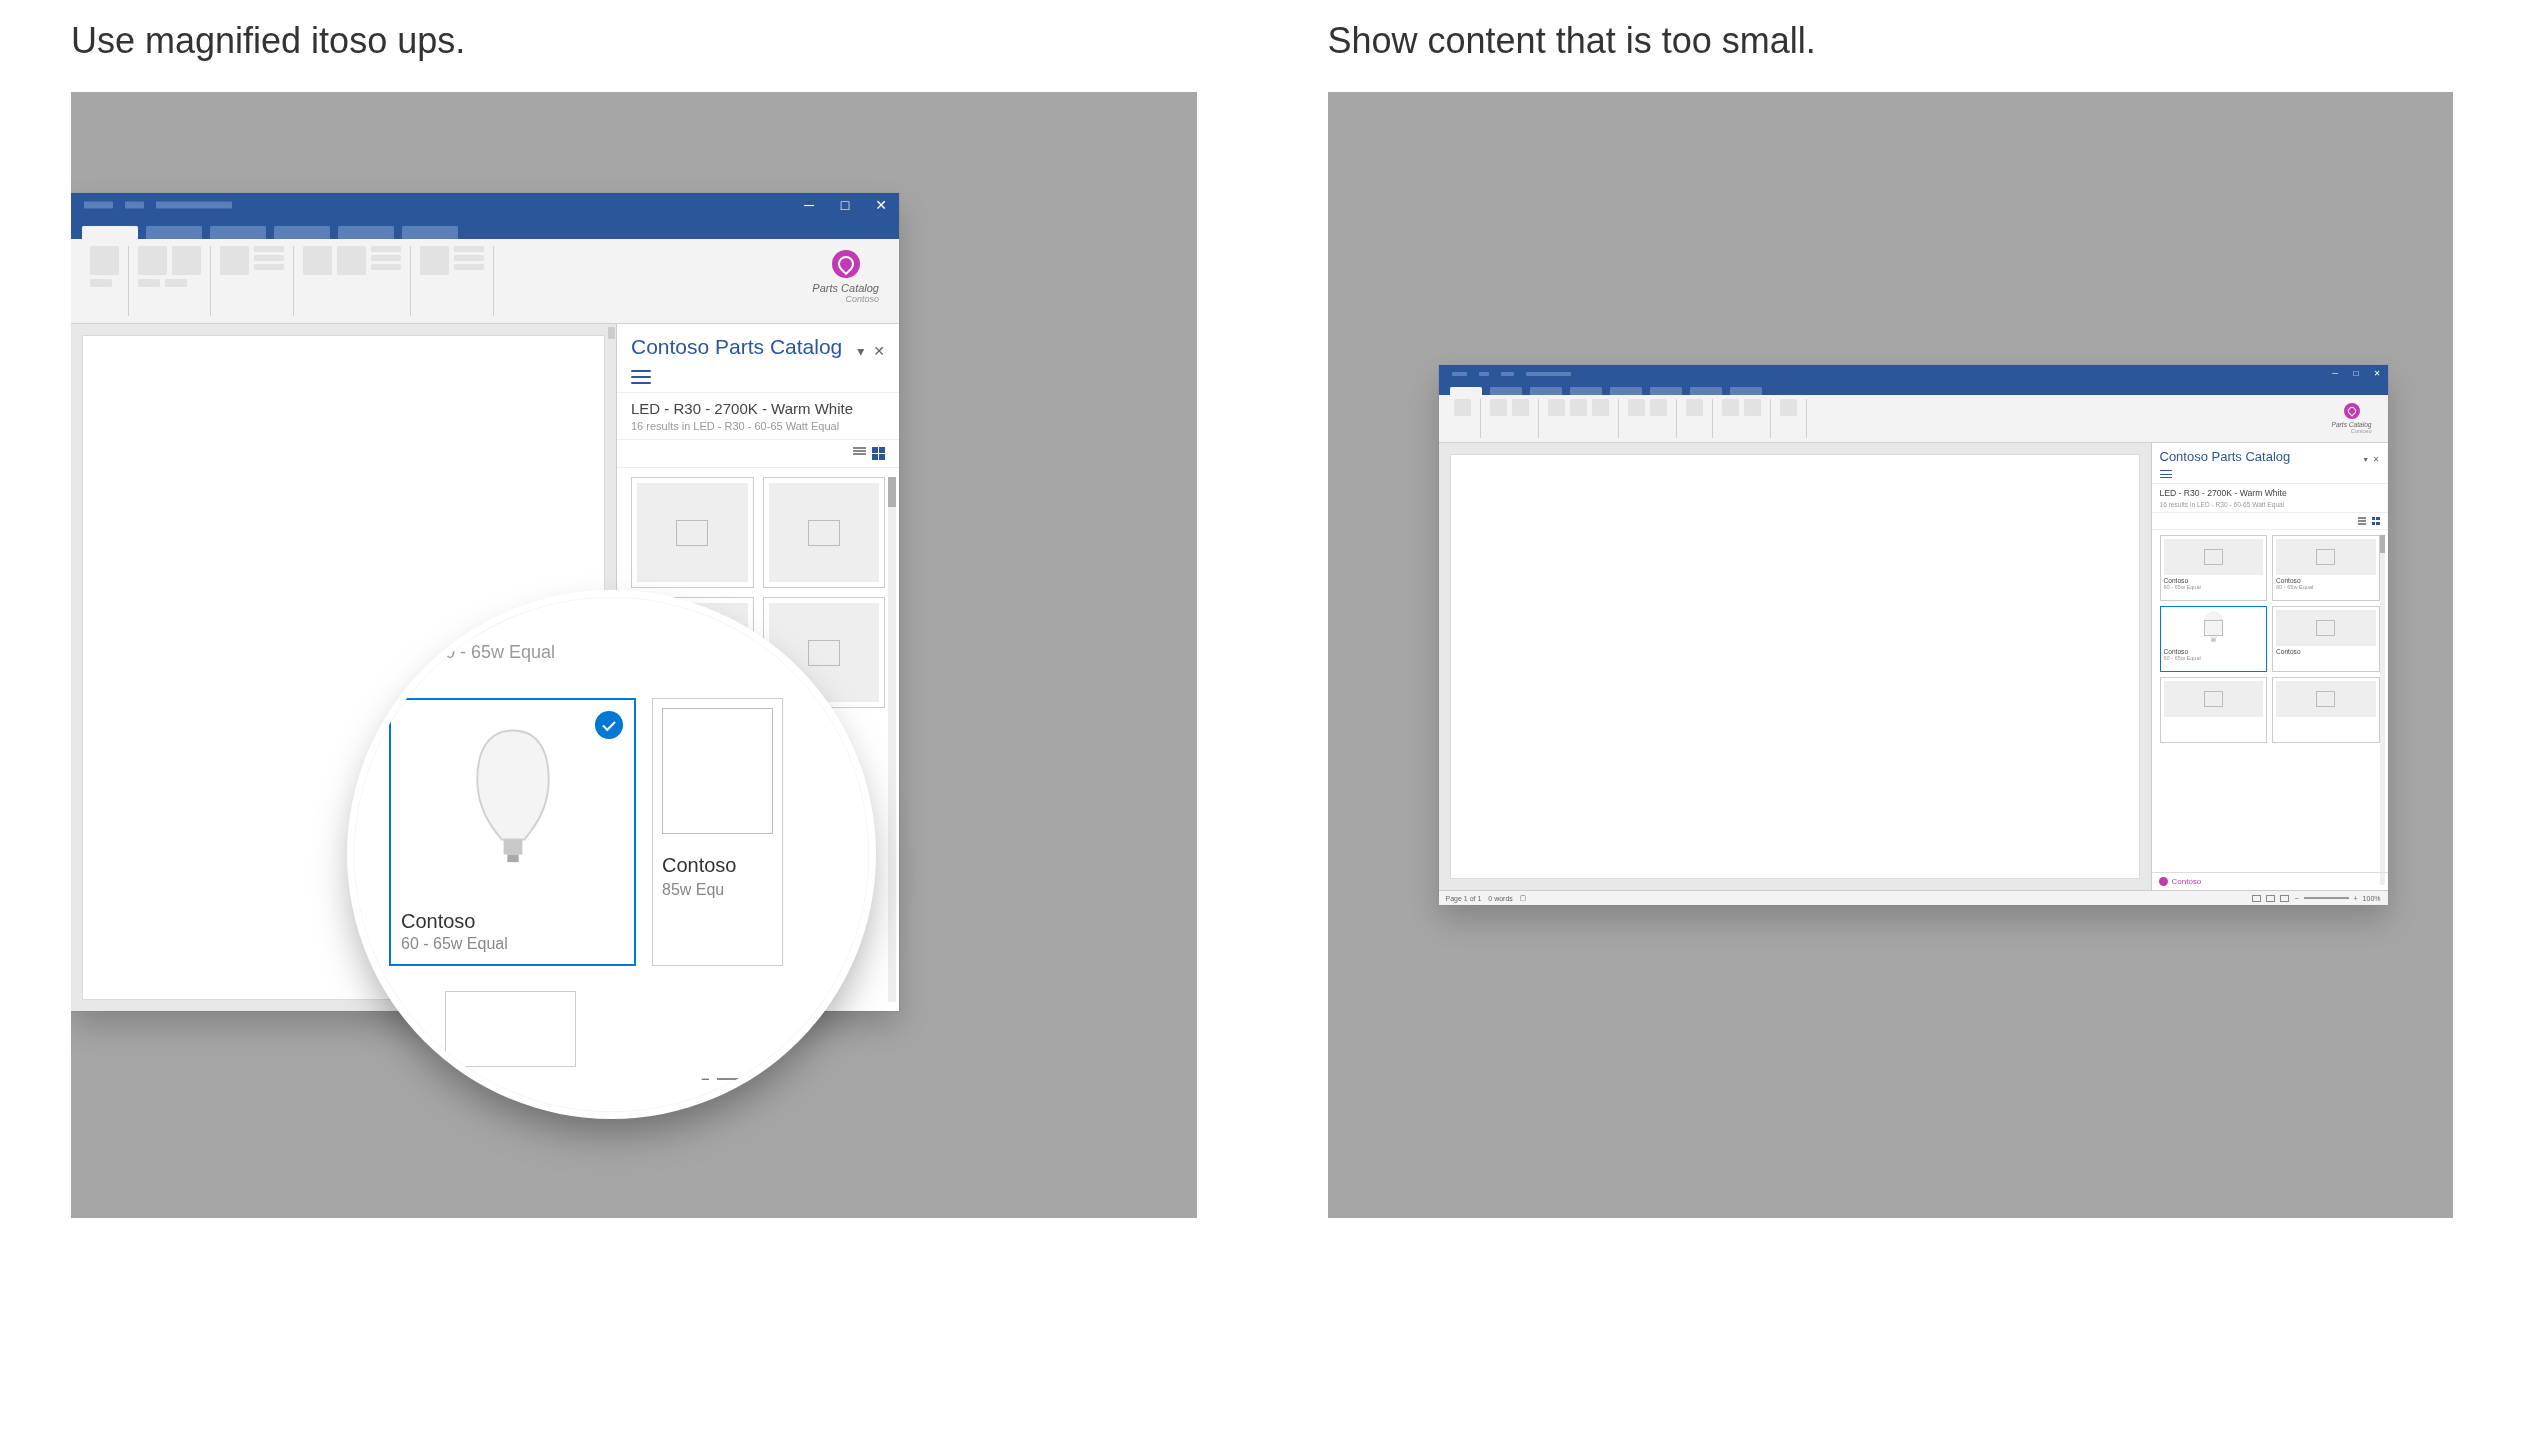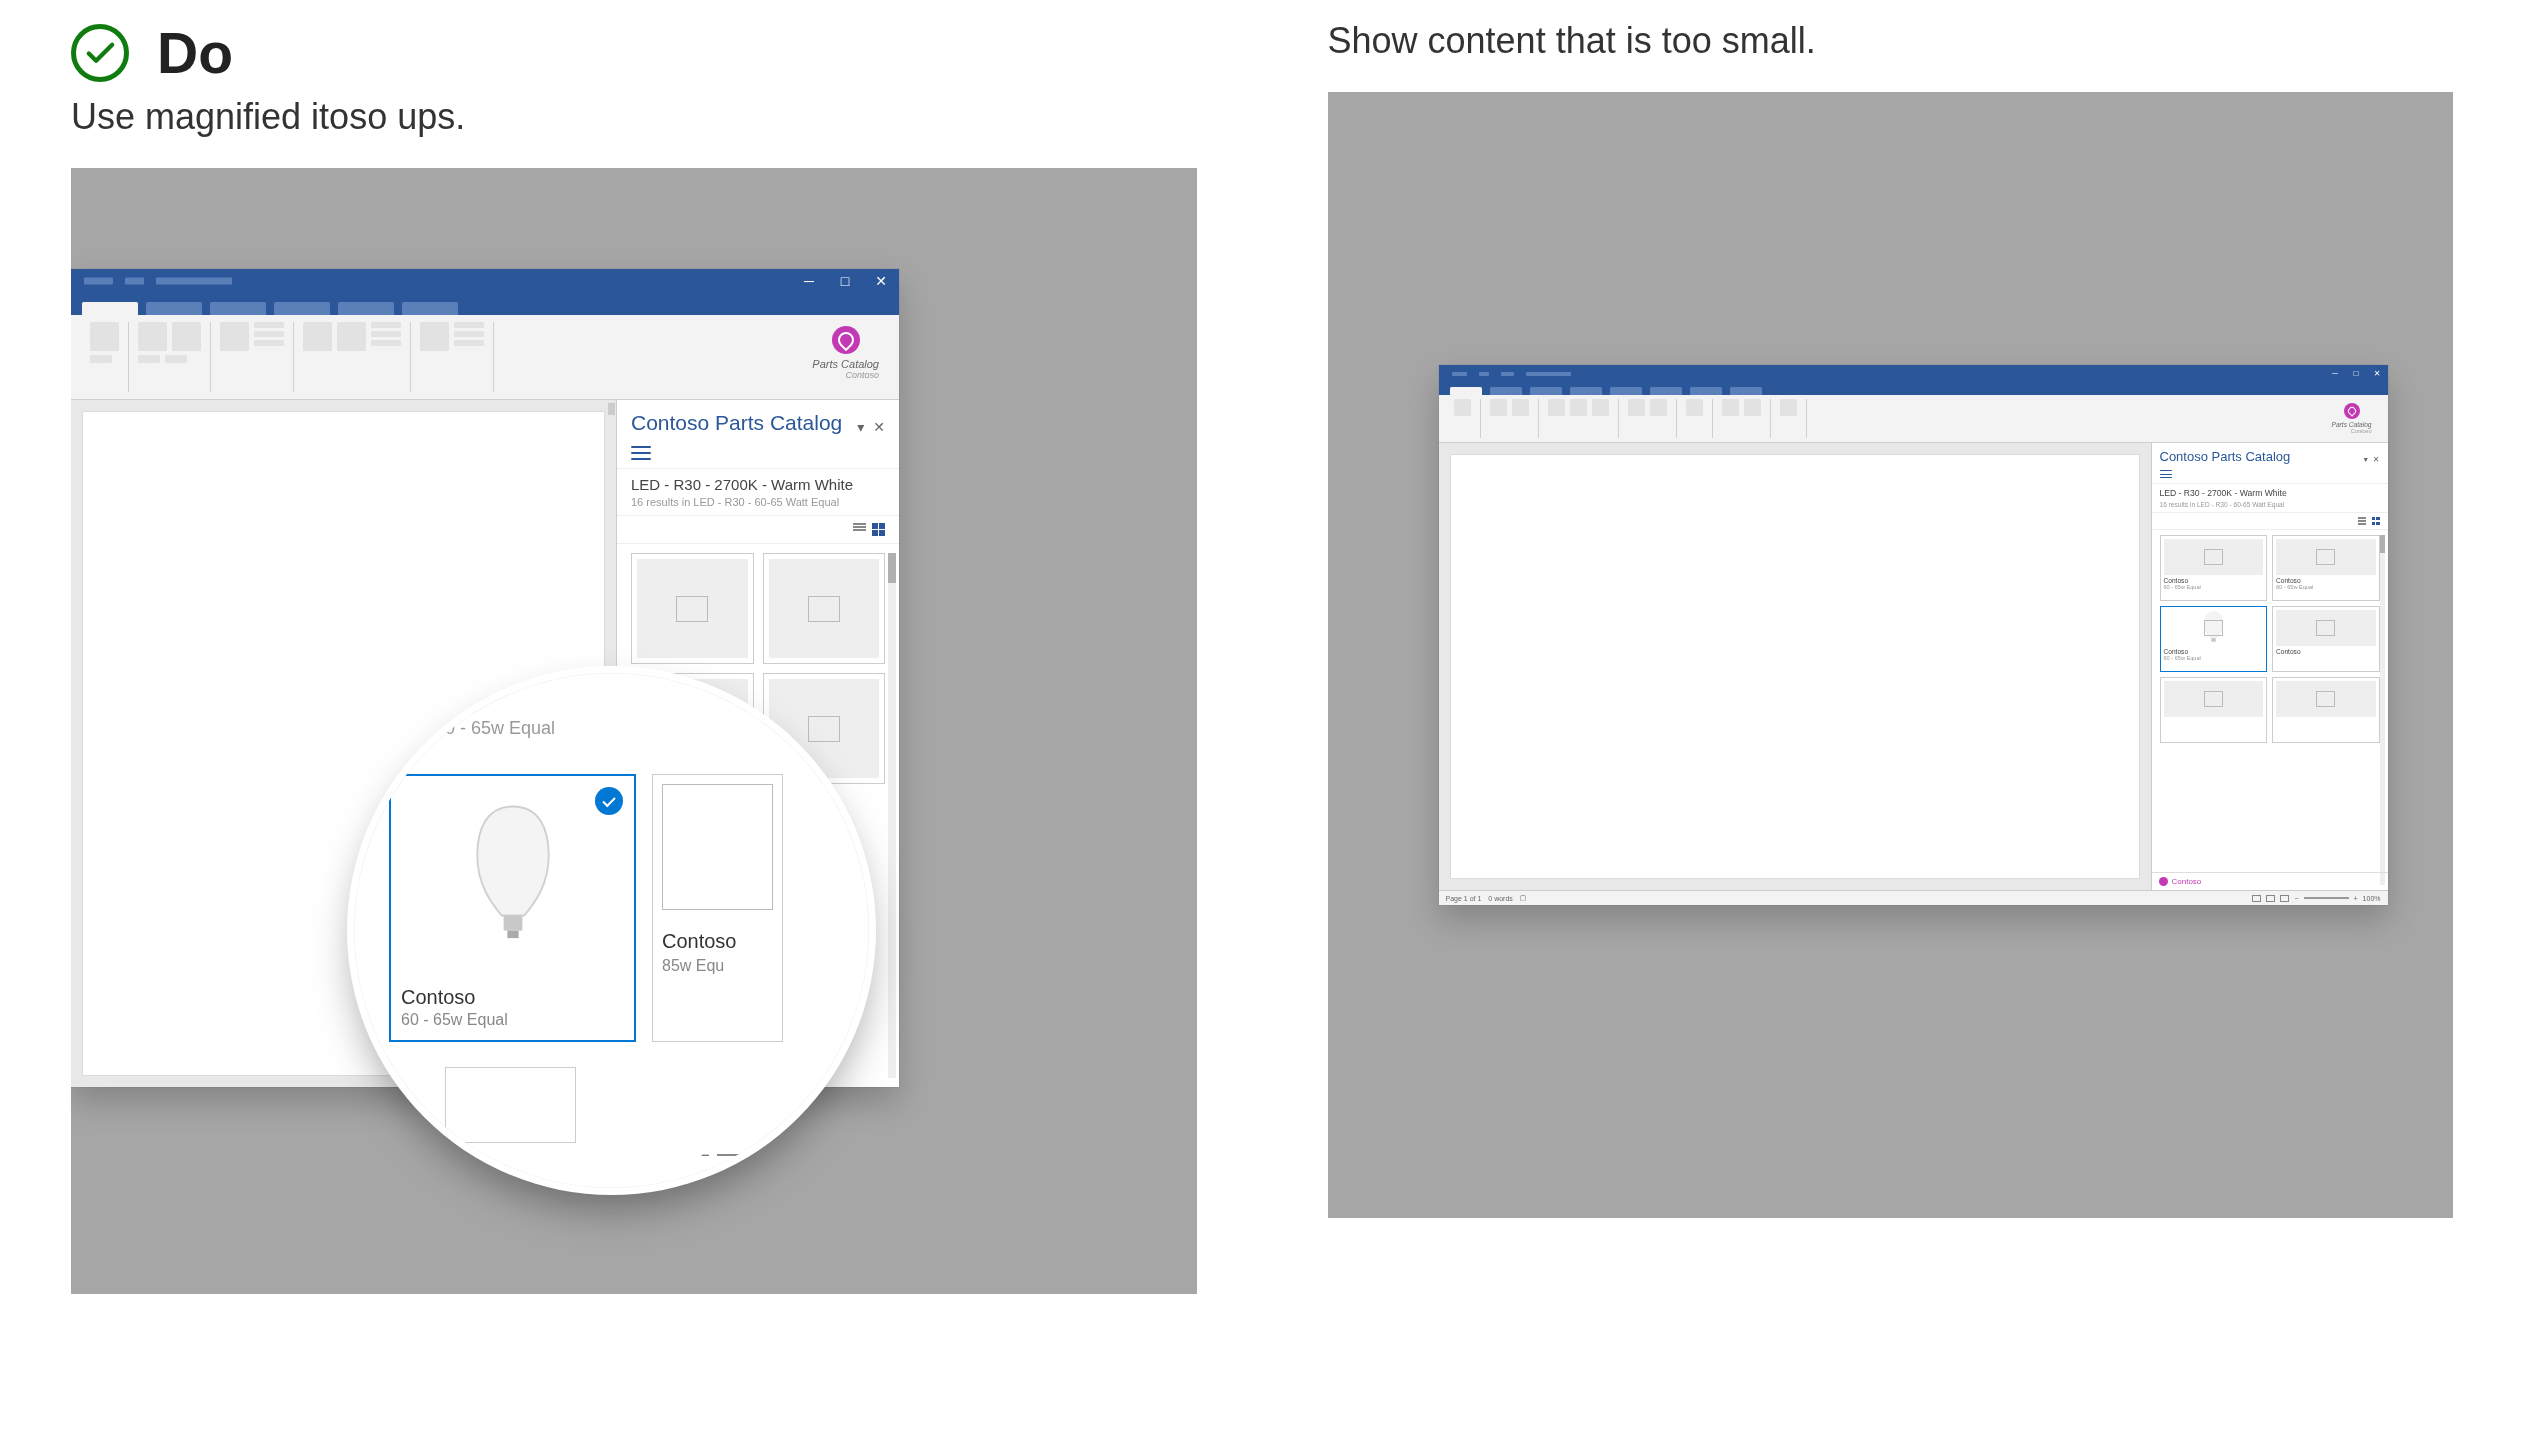--- a/index.html
+++ b/index.html
@@ -157,28 +157,20 @@
 .stage-dont .statusbar .vbox{width:9px;height:7px;border:0.5px solid #888;}
 
 svg.bulbsvg { width:100%; height:100%; }
 </style>
 </head>
 <body>
 
 <div class="cols">
 
 <div class="col">
-  <div class="header">
-    <div class="badge do">
-      <svg width="35" height="35" viewBox="0 0 24 24" fill="none">
-            <path d="M4 12l5 5L20 6" stroke="#107C10" stroke-width="3" stroke-linecap="round" stroke-linejoin="round"></path>
-          </svg>
-    </div>
-    <div class="title">Do</div>
-  </div>
   <div class="subtitle">Use magnified itoso ups.</div>
 
   <div class="stage stage-do">
     <div class="appwin">
       <div class="titlebar">
         <div class="pills">
               <div class="pill" style="width:29px"></div>
               <div class="pill" style="width:19px"></div>
               <div class="pill" style="width:76px"></div>
             </div>

